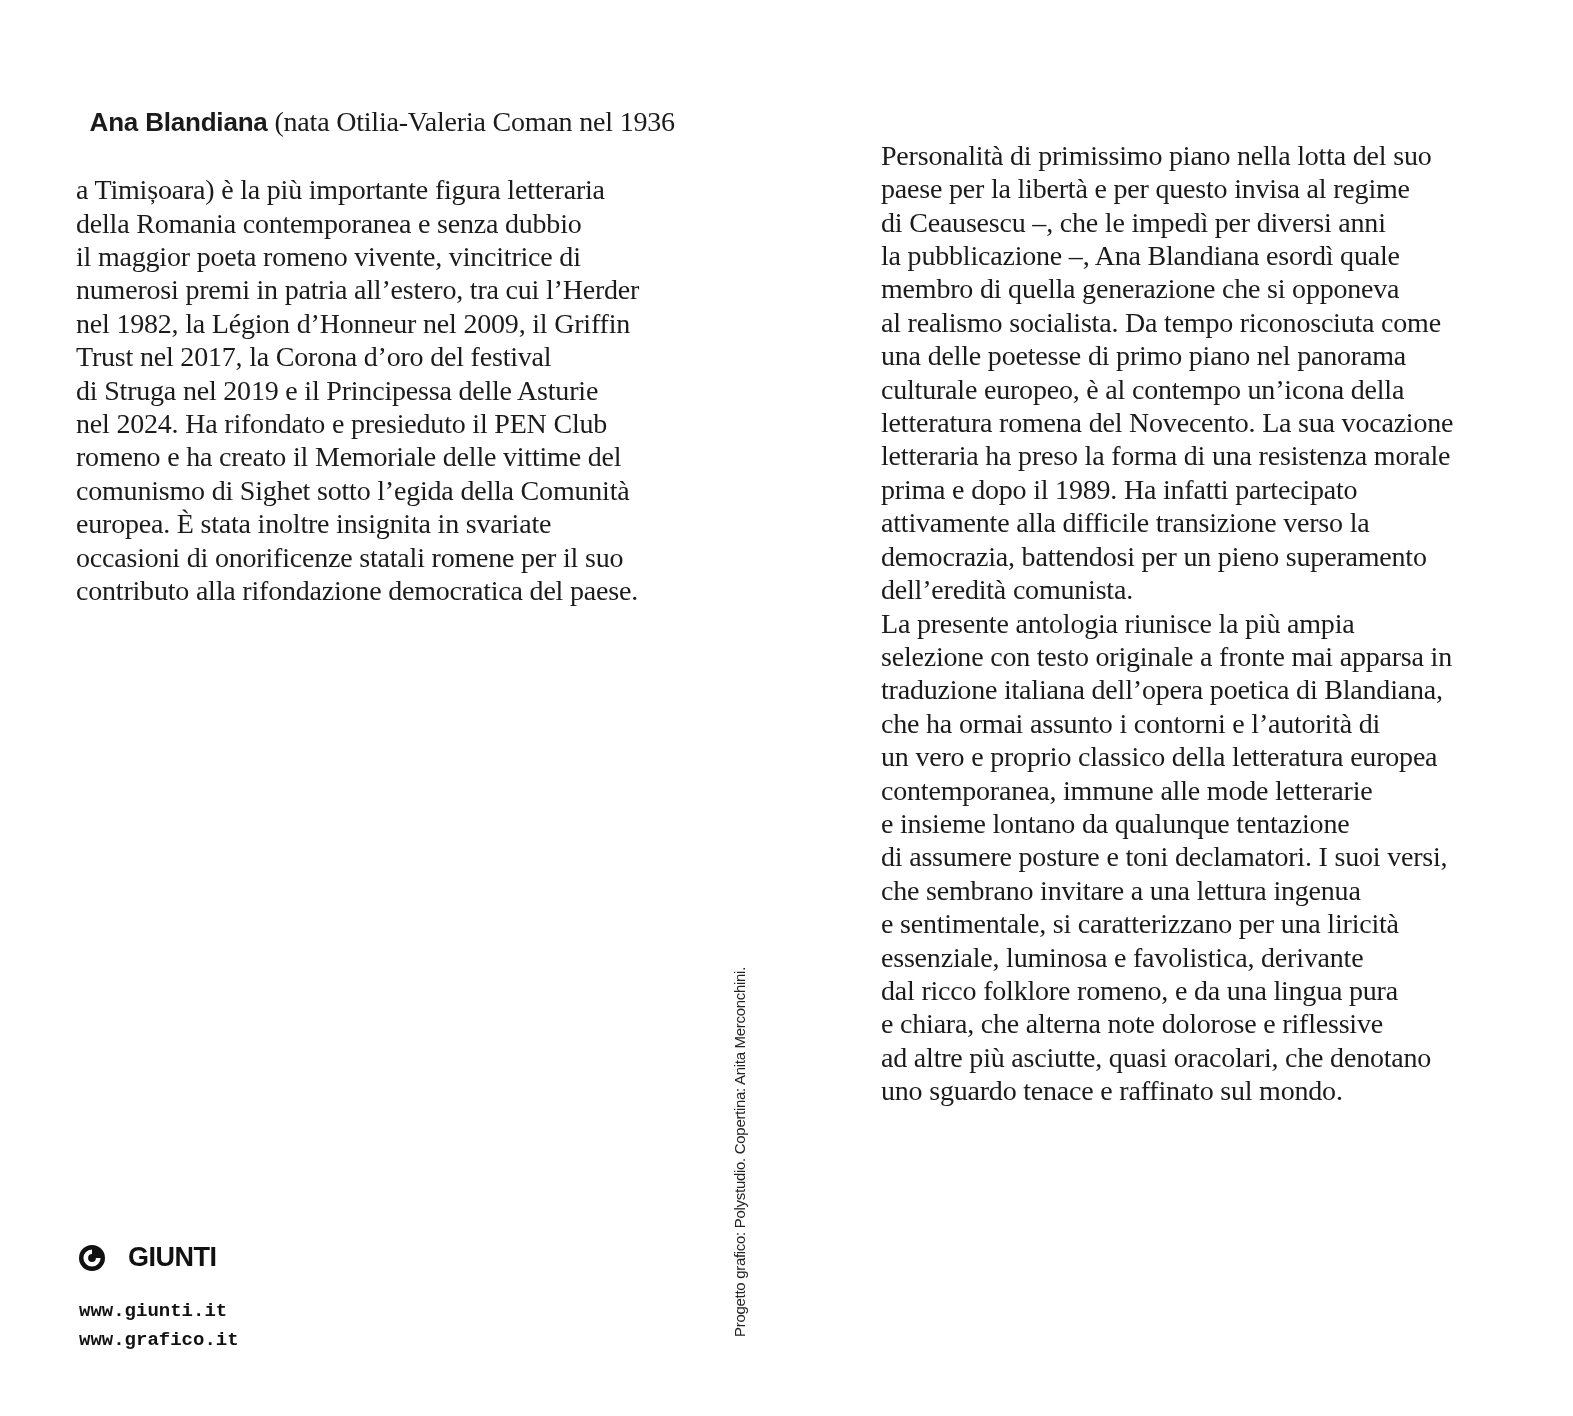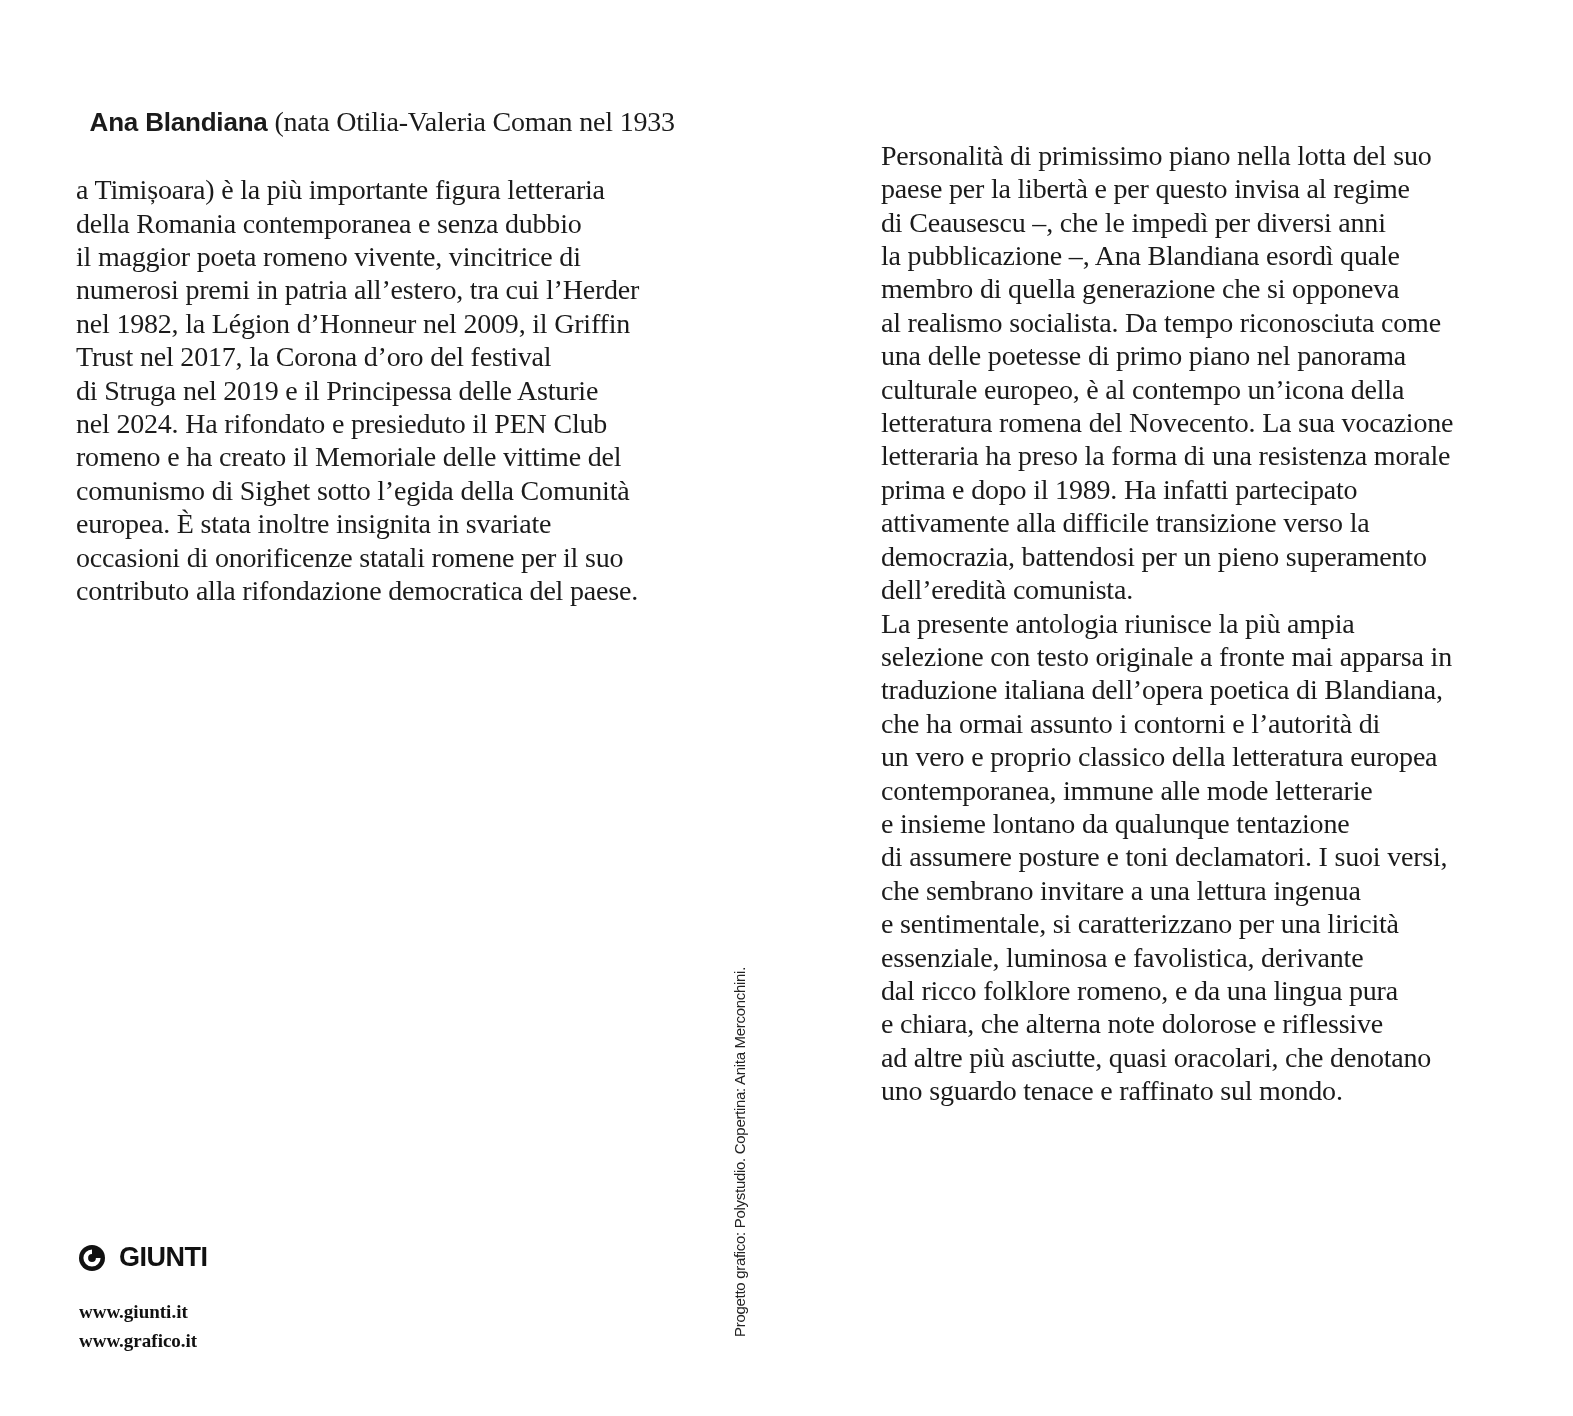--- a/index.html
+++ b/index.html
@@ -43,46 +43,46 @@
     letter-spacing: -0.3px;
     white-space: pre;
     color: #222;
   }
   .brand {
     position: absolute;
     left: 79px;
     top: 1242px;
     display: flex;
     align-items: center;
-    gap: 14px;
+    gap: 23px;
   }
   .gmark { width: 26px; height: 26px; display: block; }
   .brandname {
     font-family: "Liberation Sans", sans-serif;
     font-weight: 700;
     font-size: 27px;
     letter-spacing: -0.5px;
     color: #111;
   }
   .urls {
     position: absolute;
     left: 79px;
     top: 1297px;
-    font-family: Liberation Serif, serif;
+    font-family: Liberation Mono, monospace;
     font-weight: 700;
     font-size: 19px;
     line-height: 29px;
     color: #111;
   }
 </style>
 </head>
 <body style="background: rgb(255, 255, 255);">
 
 <div class="col col-left">
-  <span class="author-name">Ana Blandiana</span><span> (nata Otilia-Valeria Coman nel 1933</span>
+  <span class="author-name">Ana Blandiana</span><span> (nata Otilia-Valeria Coman nel 1936</span>
   <span class="block-lines">a Timișoara) è la più importante figura letteraria
 della Romania contemporanea e senza dubbio
 il maggior poeta romeno vivente, vincitrice di
 numerosi premi in patria all’estero, tra cui l’Herder
 nel 1982, la Légion d’Honneur nel 2009, il Griffin
 Trust nel 2017, la Corona d’oro del festival
 di Struga nel 2019 e il Principessa delle Asturie
 nel 2024. Ha rifondato e presieduto il PEN Club
 romeno e ha creato il Memoriale delle vittime del
 comunismo di Sighet sotto l’egida della Comunità

